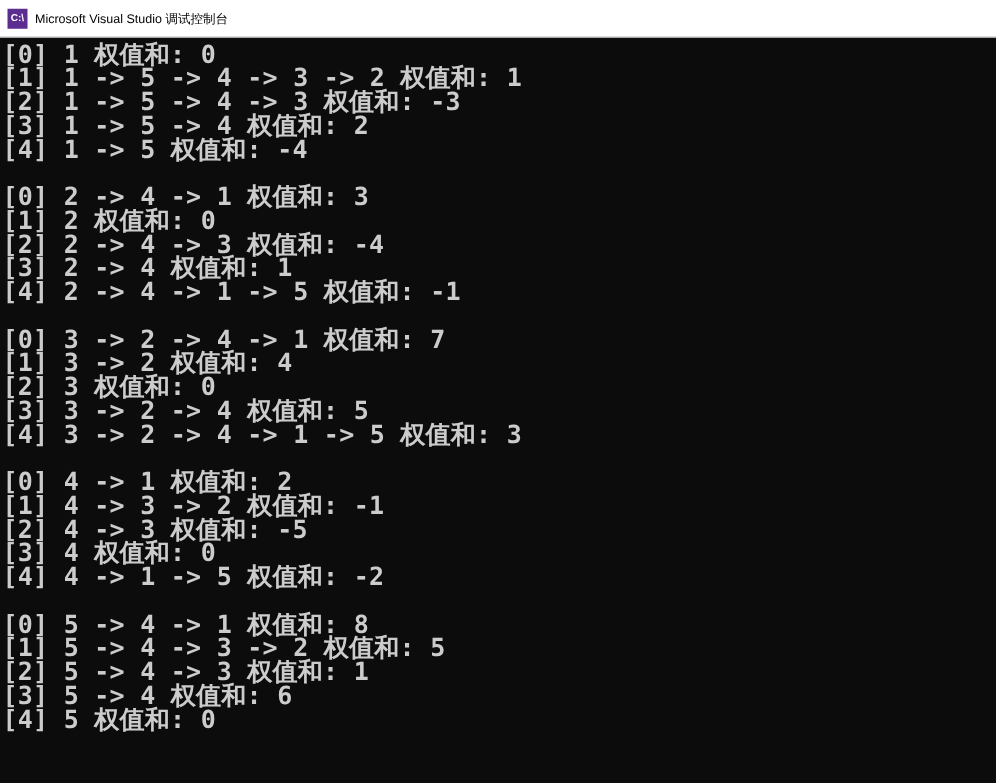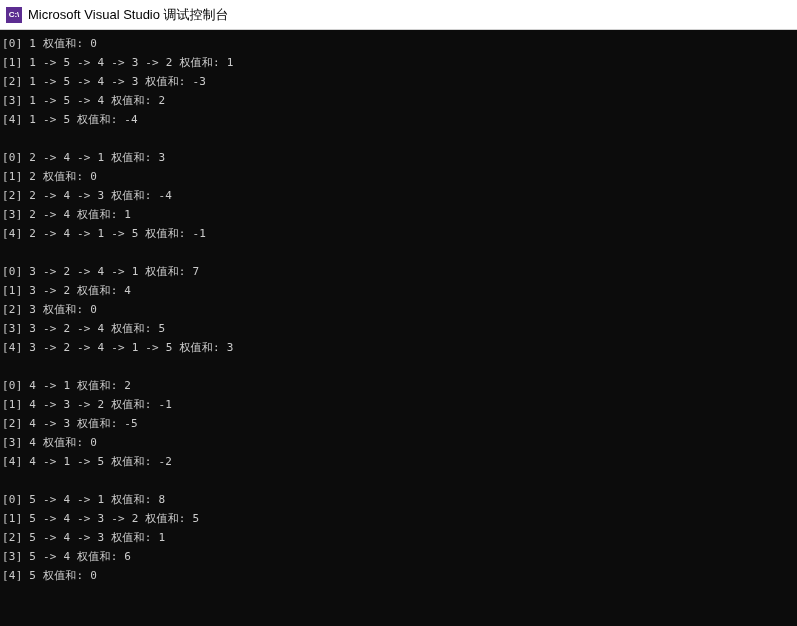--- a/index.html
+++ b/index.html
@@ -26,30 +26,31 @@
     display: flex;
     align-items: center;
     justify-content: center;
     color: #fff;
     font-size: 8px;
     font-weight: bold;
     font-family: Arial, sans-serif;
   }
   .titlebar-text {
     font-family: "Microsoft YaHei", Arial, sans-serif;
-    font-size: 13px;
+    font-size: 10px;
     color: #000;
   }
   .console {
     padding: 4px 2px;
     color: #cccccc;
-    font-size: 11px;
+    font-size: 20px;
     line-height: 19px;
     white-space: pre;
     letter-spacing: 0.2px;
+    font-weight: bold;
   }
   .blank { height: 19px; }
 </style>
 </head>
 <body>
 
 <div class="titlebar">
   <div class="titlebar-icon">C:\</div>
   <div class="titlebar-text">Microsoft Visual Studio 调试控制台</div>
 </div>

